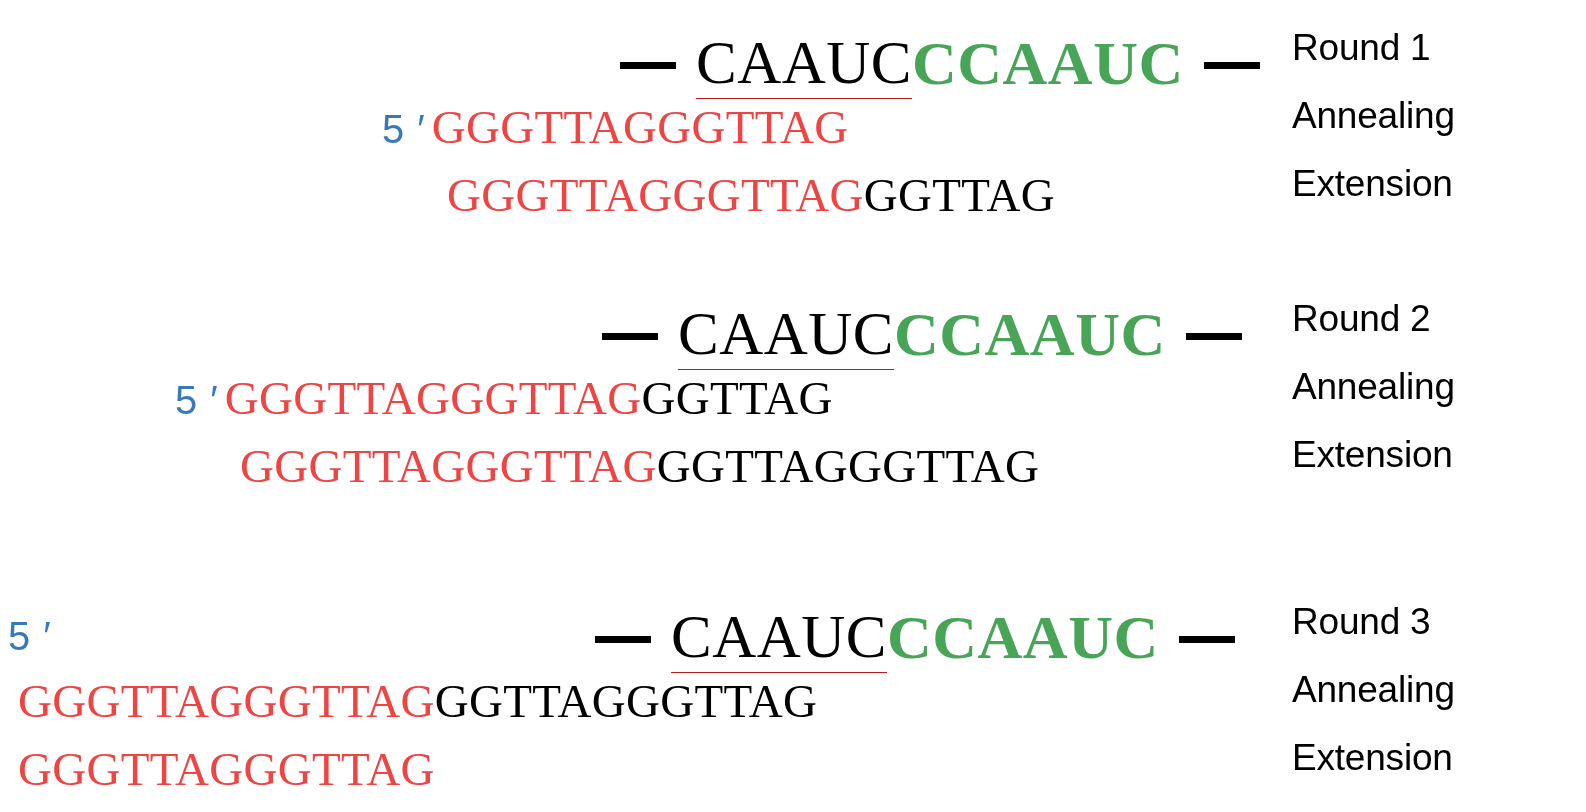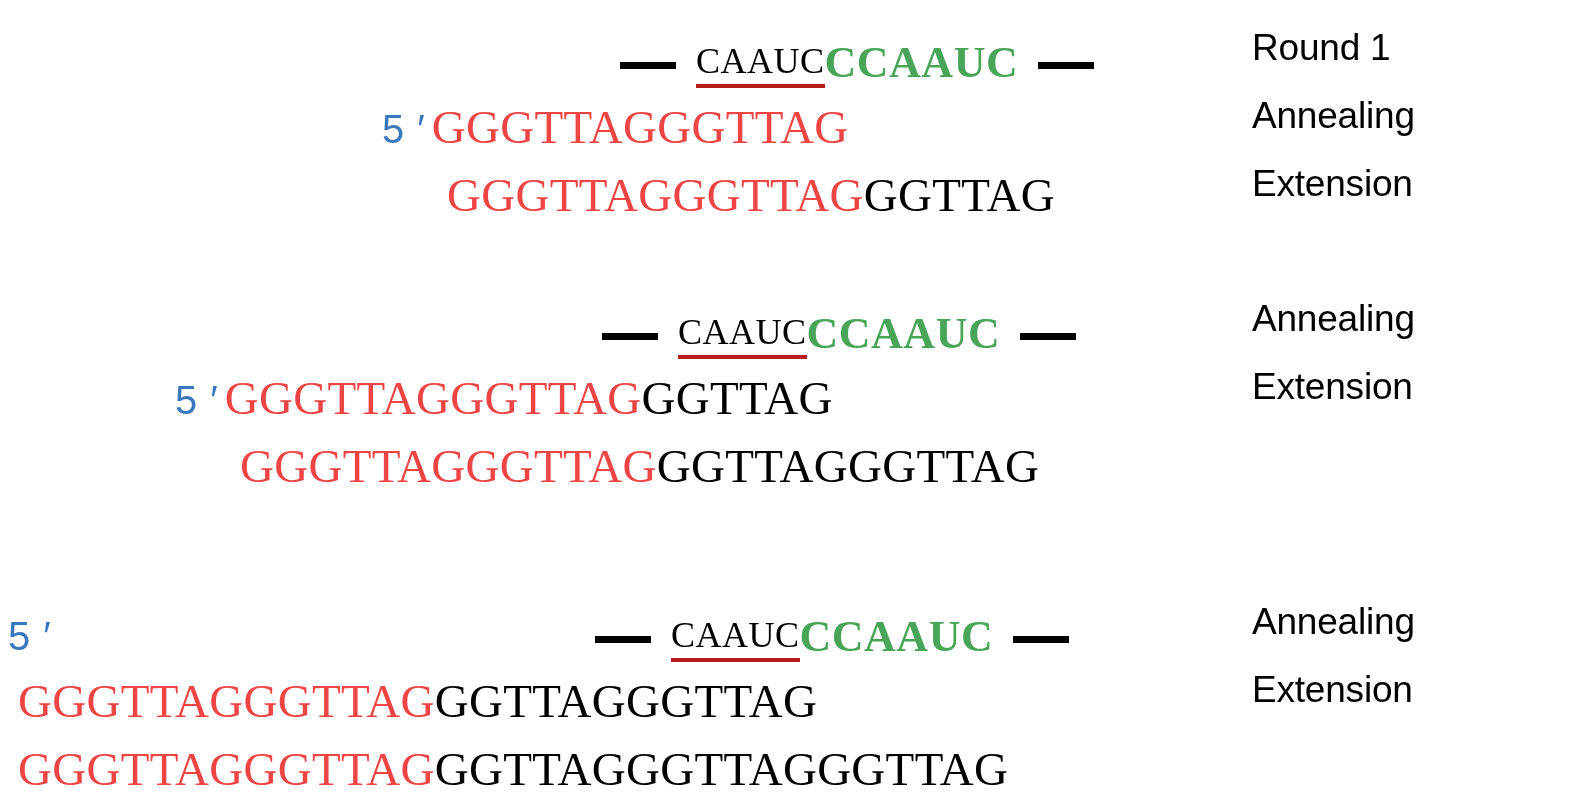--- a/index.html
+++ b/index.html
@@ -35,21 +35,21 @@
   .sequence-area {
     position: absolute;
     left: 0;
     top: 0;
     width: 1290px;
     height: 200px;
   }
 
   .labels {
     position: absolute;
-    left: 1252px;
+    left: 1292px;
     top: 0;
     width: 268px;
   }
 
   .label-line {
     font-family: "Liberation Sans", sans-serif;
     font-size: 37px;
     line-height: 68px;
     color: #000000;
     white-space: nowrap;
@@ -70,29 +70,29 @@
     width: 56px;
     height: 7px;
     background: #000000;
     vertical-align: middle;
   }
   .dash-left  { margin-right: 20px; }
   .dash-right { margin-left: 20px; }
 
   .primer-black {
     font-family: "Liberation Serif", serif;
-    font-size: 36px;
+    font-size: 61px;
     color: #000000;
-    border-bottom: 4px solid #b91c1c;
+    border-bottom: 1px solid #b91c1c;
     padding-bottom: 5px;
     letter-spacing: 0.5px;
   }
   .primer-green {
     font-family: "Liberation Serif", serif;
-    font-size: 44px;
+    font-size: 62px;
     font-weight: bold;
     color: #48a557;
     letter-spacing: 0.5px;
     padding-bottom: 5px;
   }
 
   
   .strand-row {
     position: absolute;
     white-space: nowrap;
@@ -178,20 +178,21 @@
       </div>
 
       <div class="strand-row" style="left:240px; top:158px;">
         <span class="seq seq-blue">GGGTTAGGGTTAG</span>
           <span class="seq seq-red">GGTTAGGGTTAG</span>
       </div>
 
     </div>
 
     <div class="labels">
+      <div class="label-line">Round 2</div>
       <div class="label-line">Annealing</div>
       <div class="label-line">Extension</div>
     </div>
   </div>
 
   <div class="round" id="round-3">
     <div class="sequence-area">
 
       <div class="primer-row" style="left:595px; top:22px;">
         <span class="primer-dash dash-left"></span>
@@ -202,24 +203,24 @@
 
       <span class="five-prime-standalone" style="left:8px; top:26px;">5 ′</span>
 
       <div class="strand-row" style="left:18px; top:90px;">
         <span class="seq seq-blue">GGGTTAGGGTTAG</span>
           <span class="seq seq-red">GGTTAGGGTTAG</span>
       </div>
 
       <div class="strand-row" style="left:18px; top:158px;">
         <span class="seq seq-blue">GGGTTAGGGTTAG</span>
-          <span class="seq seq-red">GGTTAGGGTTAGGGTTAG</span>
       </div>
 
     </div>
 
     <div class="labels">
+      <div class="label-line">Round 3</div>
       <div class="label-line">Annealing</div>
       <div class="label-line">Extension</div>
     </div>
   </div>
 
 </div>
 
 </body></html>

